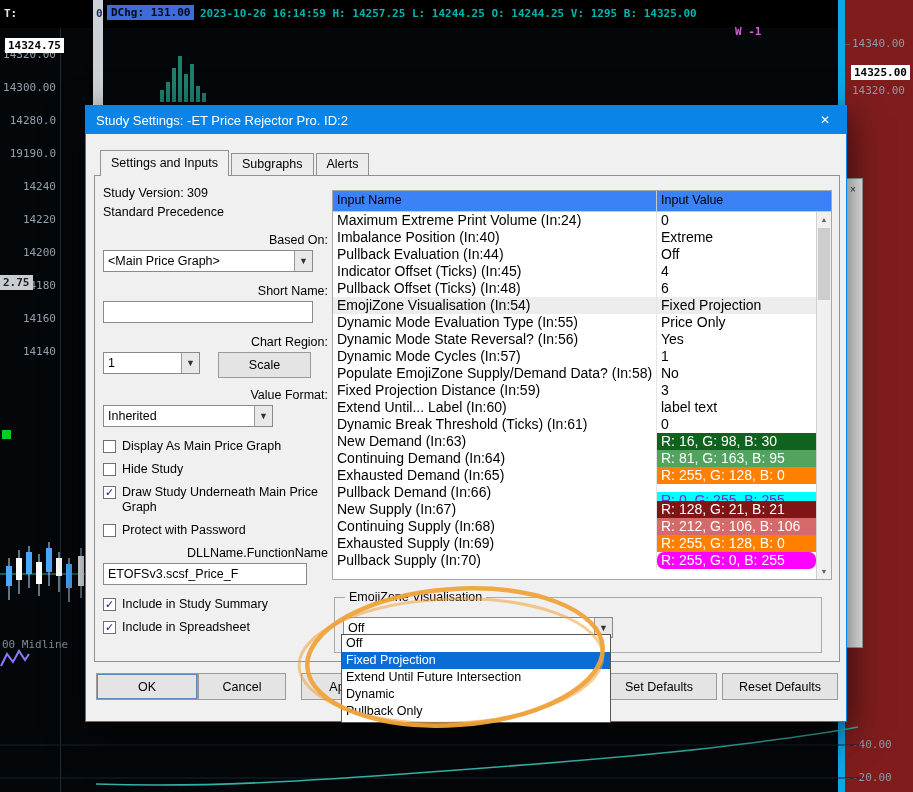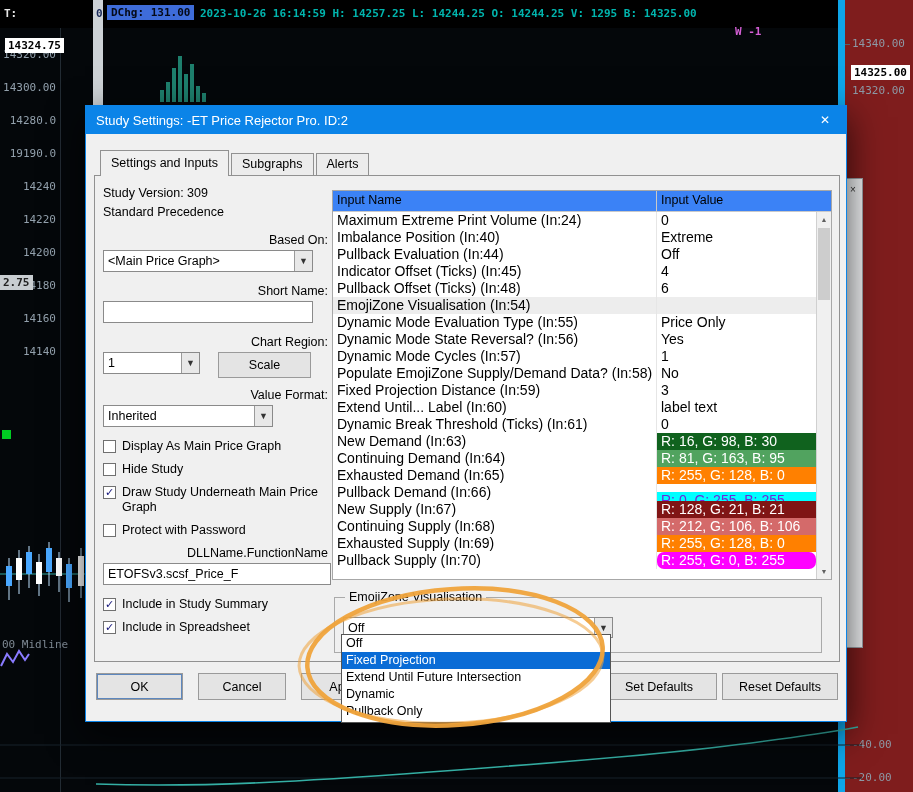--- a/index.html
+++ b/index.html
@@ -82,21 +82,21 @@
   .gbox { position:absolute; left:239px; top:421px; width:488px; height:56px; border:1px solid #aaa; }
   .glabel { position:absolute; left:10px; top:-8px; background:#f0f0f0; padding:0 4px; }
   .gcombo { position:absolute; left:8px; top:19px; width:270px; height:21px; background:#fff; border:1px solid #8a8a8a; display:flex; align-items:center; }
 
   
   .ddlist { position:absolute; left:255px; top:528px; width:270px; height:89px; background:#fff; border:1px solid #555; z-index:50; }
   .dditem { height:17px; line-height:17px; padding-left:4px; overflow:hidden; white-space:nowrap; font-size:12.5px; }
 
   
   .btn { position:absolute; top:567px; height:27px; background:#e4e4e4; border:1px solid #9a9a9a; display:flex; align-items:center; justify-content:center; z-index:5; }
-  .btn.ok { left:10px; width:87px; box-shadow:inset 0 0 0 1px #5d87be; }
+  .btn.ok { left:10px; width:102px; box-shadow:inset 0 0 0 1px #5d87be; }
   .btn.cancel { left:112px; width:88px; }
   .btn.apply { left:215px; width:88px; }
   .btn.setdef { left:515px; width:116px; }
   .btn.resetdef { left:636px; width:116px; }
 
   
   .annot { position:absolute; left:0; top:0; width:913px; height:792px; z-index:60; pointer-events:none; }
 </style>
 </head>
 <body>
@@ -270,21 +270,21 @@
               <span class="cbl">Draw Study Underneath Main Price Graph</span>
             </div>
 
             <div class="cbrow">
               <span class="cbox"></span>
               <span class="cbl">Protect with Password</span>
             </div>
           </div>
 
         <div class="lab">DLLName.FunctionName</div>
-        <div class="tinput" style="width:228px">
+        <div class="tinput" style="width:204px">
           <span>ETOFSv3.scsf_Price_F</span>
         </div>
 
         <div>
 
             <div class="cbrow">
               <span class="cbox">✓</span>
               <span class="cbl">Include in Study Summary</span>
             </div>
 
@@ -320,21 +320,21 @@
             <div class="trow">
               <div class="tname">Indicator Offset (Ticks)  (In:45)</div>
               <div class="tval">4</div>
             </div>
 
             <div class="trow">
               <div class="tname">Pullback Offset (Ticks)  (In:48)</div>
               <div class="tval">6</div>
             </div>
 
-            <div class="trow" style="background: rgb(237, 237, 237); flex-direction: column;">
+            <div class="trow" style="background: rgb(237, 237, 237);">
               <div class="tname">EmojiZone Visualisation  (In:54)</div>
               <div class="tval">Fixed Projection</div>
             </div>
 
             <div class="trow">
               <div class="tname">Dynamic Mode Evaluation Type  (In:55)</div>
               <div class="tval">Price Only</div>
             </div>
 
             <div class="trow">

